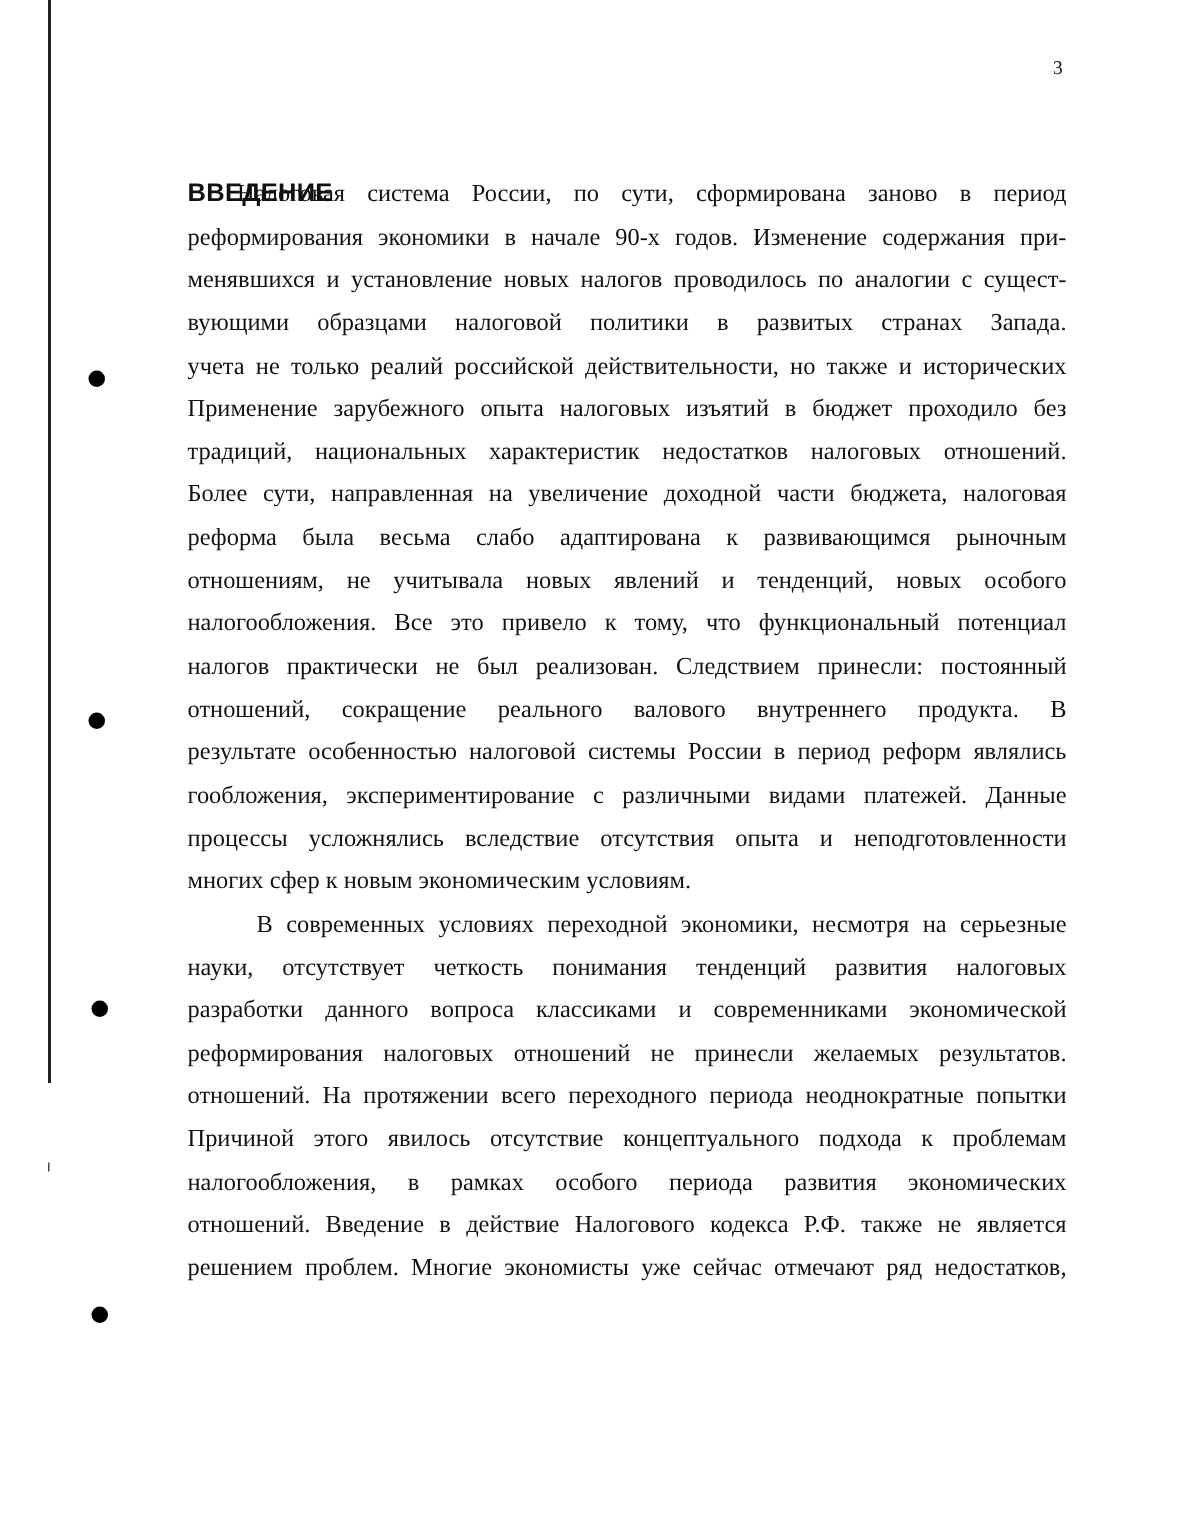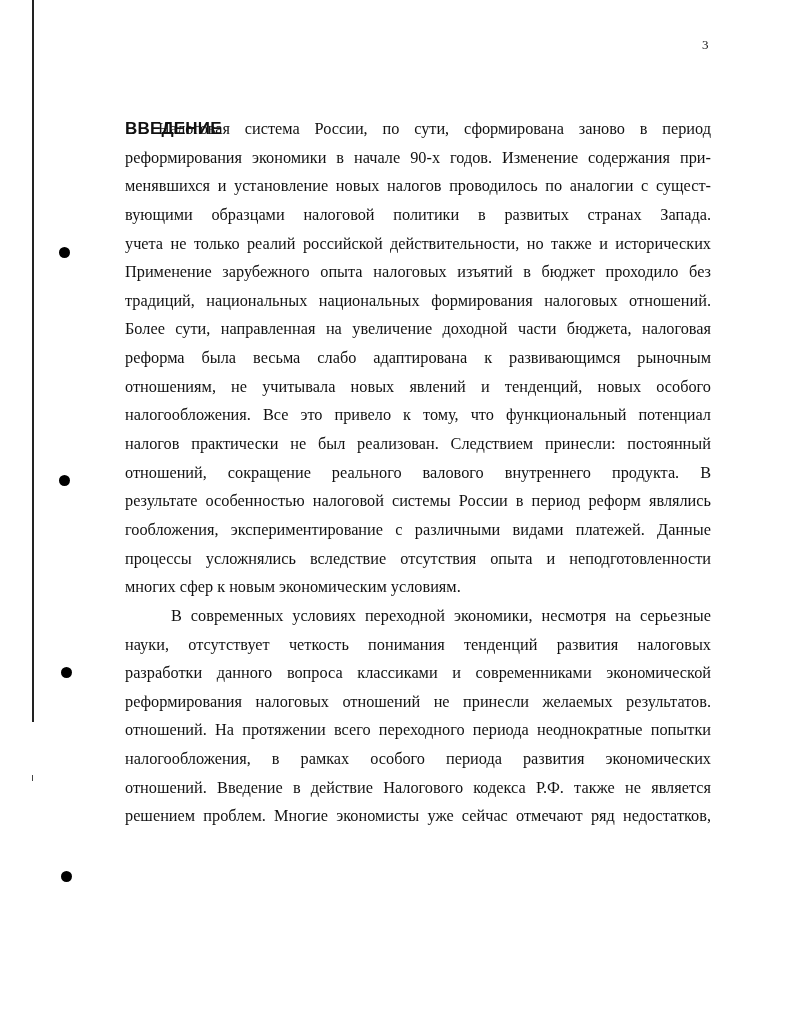--- a/index.html
+++ b/index.html
@@ -97,35 +97,36 @@
 <div class="heading">ВВЕДЕНИЕ</div>
 
 <div class="body-text">
   <div>
     <span class="line indent">Налоговая система России, по сути, сформирована заново в период</span>
     <span class="line">реформирования экономики в начале 90-х годов.  Изменение содержания при-</span>
     <span class="line">менявшихся и установление новых налогов проводилось по аналогии с сущест-</span>
     <span class="line">вующими образцами налоговой политики в развитых странах Запада.</span>
     <span class="line">учета не только реалий российской действительности, но также и исторических</span>
     <span class="line">Применение зарубежного опыта налоговых изъятий в бюджет проходило без</span>
-    <span class="line">традиций, национальных национальных формирования налоговых отношений.</span>
+    <span class="line">традиций, национальных характеристик недостатков налоговых отношений.</span>
     <span class="line">Более сути, направленная на увеличение доходной части бюджета, налоговая</span>
     <span class="line">реформа была весьма слабо адаптирована к развивающимся рыночным</span>
     <span class="line">отношениям, не учитывала новых явлений и тенденций, новых особого</span>
     <span class="line">налогообложения. Все это привело к тому, что функциональный потенциал</span>
     <span class="line">налогов практически не был реализован. Следствием принесли: постоянный</span>
     <span class="line">отношений, сокращение реального валового внутреннего продукта. В</span>
     <span class="line">результате особенностью налоговой системы России в период реформ являлись</span>
     <span class="line">гообложения, экспериментирование с различными видами платежей. Данные</span>
     <span class="line">процессы усложнялись вследствие отсутствия опыта и неподготовленности</span>
     <span class="line last">многих сфер к новым экономическим условиям.</span>
   </div>
   <div>
     <span class="line indent2">В современных условиях переходной экономики, несмотря на серьезные</span>
     <span class="line">науки, отсутствует четкость понимания тенденций развития налоговых</span>
     <span class="line">разработки данного вопроса классиками и современниками экономической</span>
     <span class="line">реформирования налоговых отношений не принесли желаемых результатов.</span>
     <span class="line">отношений. На протяжении всего переходного периода неоднократные попытки</span>
+    <span class="line">Причиной  этого явилось отсутствие концептуального подхода к проблемам</span>
     <span class="line">налогообложения, в рамках особого периода  развития экономических</span>
     <span class="line">отношений. Введение в действие Налогового кодекса Р.Ф. также не является</span>
     <span class="line">решением проблем. Многие экономисты уже сейчас отмечают ряд недостатков,</span>
   </div>
 </div>
 
 </body></html>

